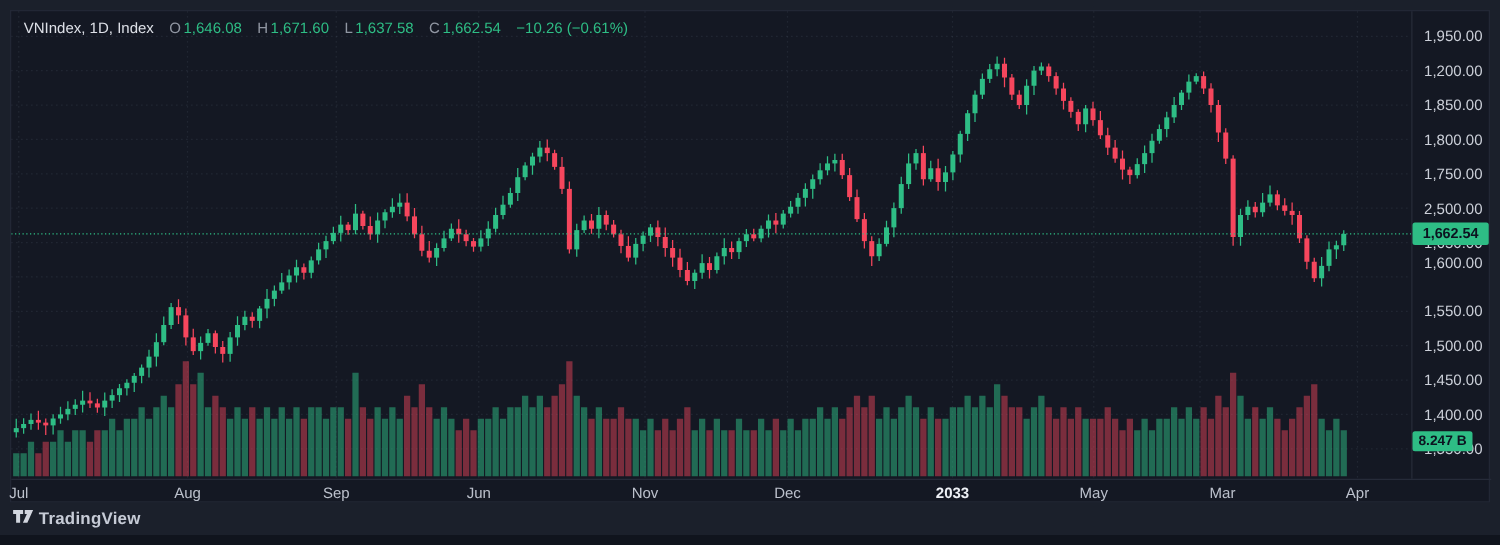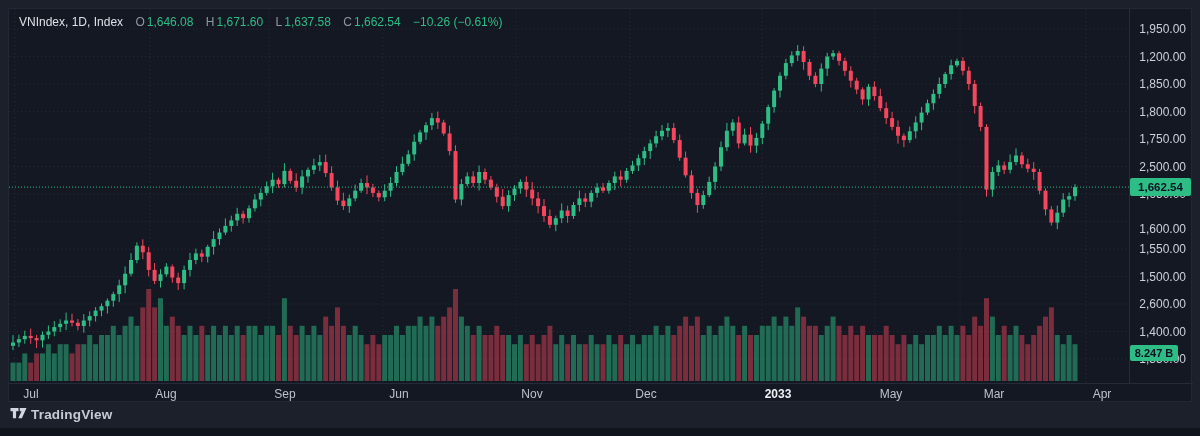--- a/index.html
+++ b/index.html
@@ -19,21 +19,21 @@
   .legend .spl { display:inline-block; width:2px; }
   
   .price-axis { position:absolute; left:1120px; top:0; width:64px; height:374px;
     border-left:1px solid #262b39; z-index:3; }
   .pa-label { position:absolute; right:7px; height:14px; line-height:14px;
     font-size:12px; color:#ccd0d9; }
   
   .time-axis { position:absolute; left:0; top:374px; width:1184px; height:20px;
     border-top:1px solid #262b39; z-index:3; }
   .ta-label { position:absolute; top:3px; transform:translateX(-50%);
-    font-size:12px; color:#bcc1cc;margin-left:16px; }
+    font-size:12px; color:#bcc1cc; }
   .ta-label.bold { color:#edf0f5; font-weight:bold; }
   
   .badge { position:absolute; background:#2ebd85; color:#0c1320; text-align:center;
     border-radius:2px; z-index:6; font-weight:bold;}
   .price-badge { left:1121px; top:169px; width:61px; height:18px;
     line-height:18px; font-size:11.5px; }
   .volume-badge { left:1121px; top:336px; width:48px; height:16px;
     line-height:16px; font-size:11px; }
   
   .footer { position:absolute; left:0; top:402px; width:1096px; height:26px; }
@@ -629,24 +629,24 @@
     </div>
 
     <div class="price-axis" id="price-axis">
         <div class="pa-label" style="top: 13px;">1,950.00</div>
         <div class="pa-label" style="top: 40.5px;">1,200.00</div>
         <div class="pa-label" style="top: 68px;">1,850.00</div>
         <div class="pa-label" style="top: 95.5px;">1,800.00</div>
         <div class="pa-label" style="top: 123px;">1,750.00</div>
         <div class="pa-label" style="top: 150.5px;">2,500.00</div>
         <div class="pa-label" style="top: 178px;">1,650.00</div>
-        <div class="pa-label" style="top: 213px; text-align: right;">1,600.00</div>
+        <div class="pa-label" style="top: 194px; text-align: right;">1,600.00</div>
         <div class="pa-label" style="top: 233px;">1,550.00</div>
         <div class="pa-label" style="top: 260.5px;">1,500.00</div>
-        <div class="pa-label" style="top: 288px;">2,600.00</div>
+        <div class="pa-label" style="top: 288px;">1,450.00</div>
         <div class="pa-label" style="top: 315.5px;">1,400.00</div>
         <div class="pa-label" style="top: 343px;">1,350.00</div>
       </div>
     <div class="time-axis" id="time-axis">
         <div class="ta-label" style="left: 6px;">Jul</div>
         <div class="ta-label" style="left: 141px;">Aug</div>
         <div class="ta-label" style="left: 260px;">Sep</div>
         <div class="ta-label" style="left: 374px;">Jun</div>
         <div class="ta-label" style="left: 507px;">Nov</div>
         <div class="ta-label" style="left: 621px;">Dec</div>

